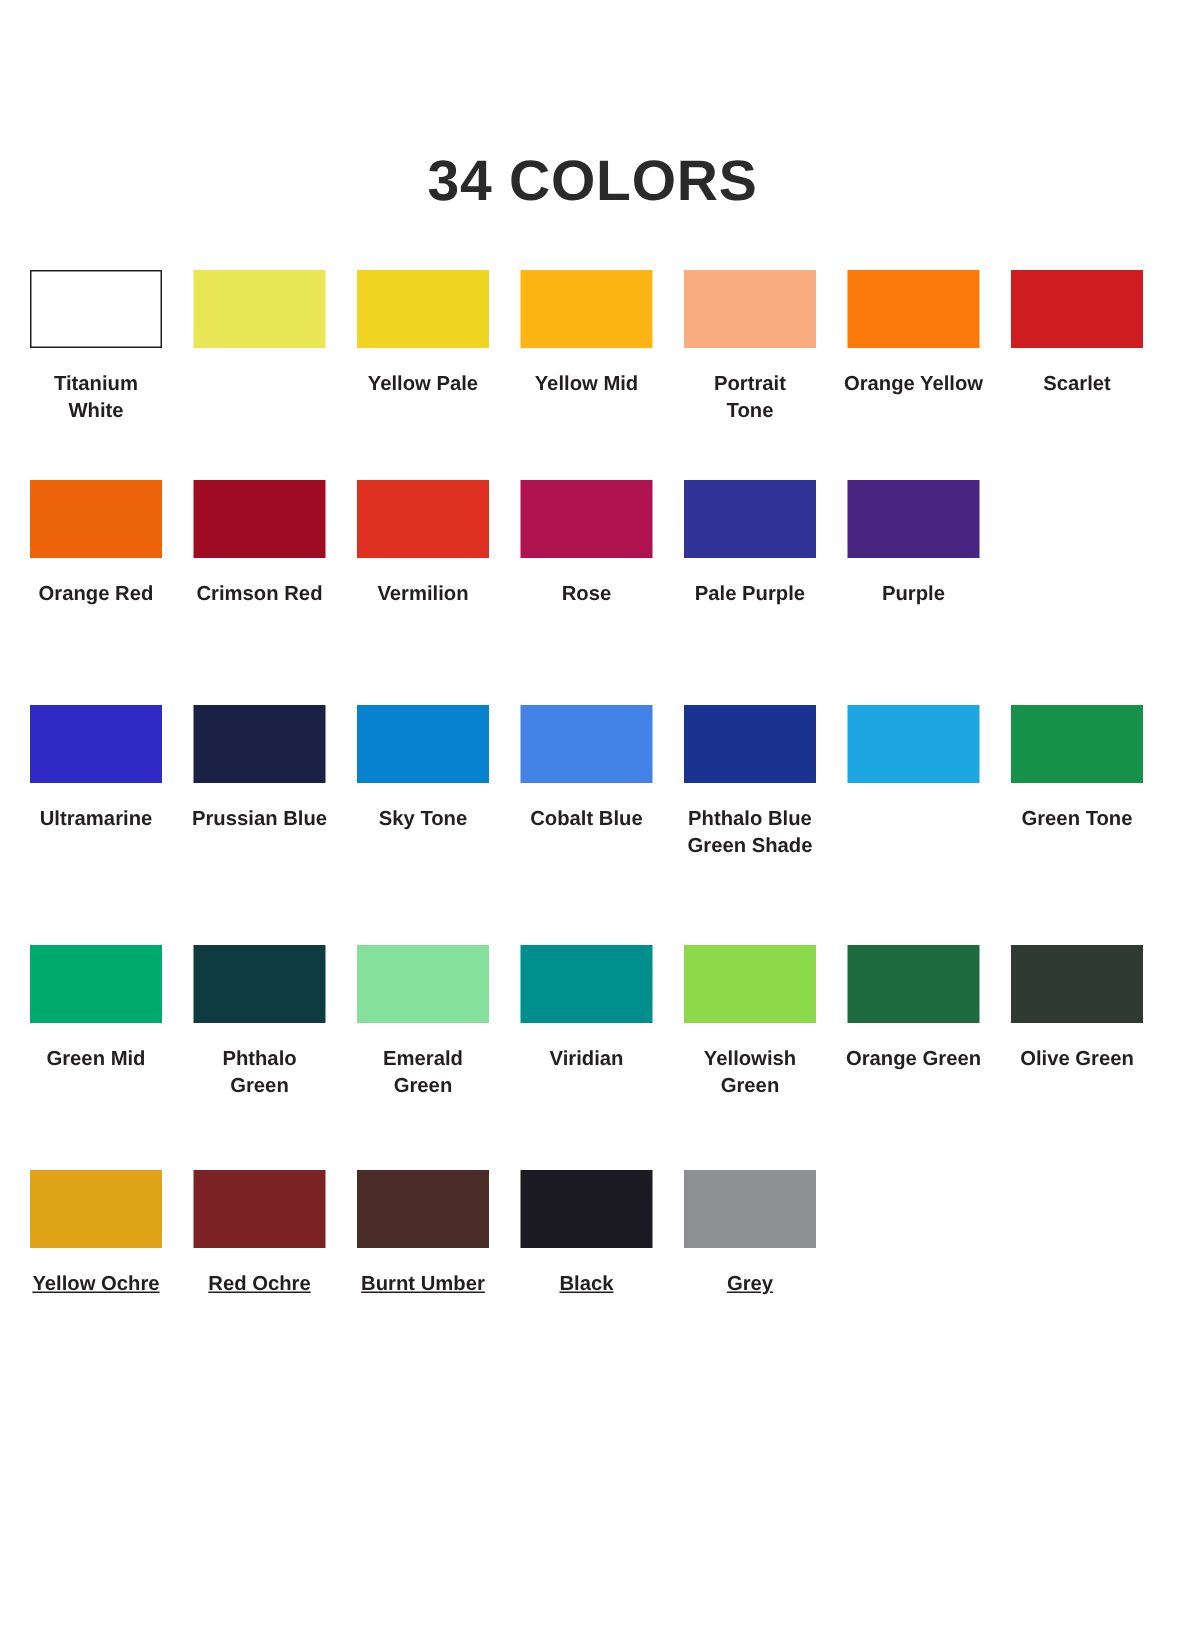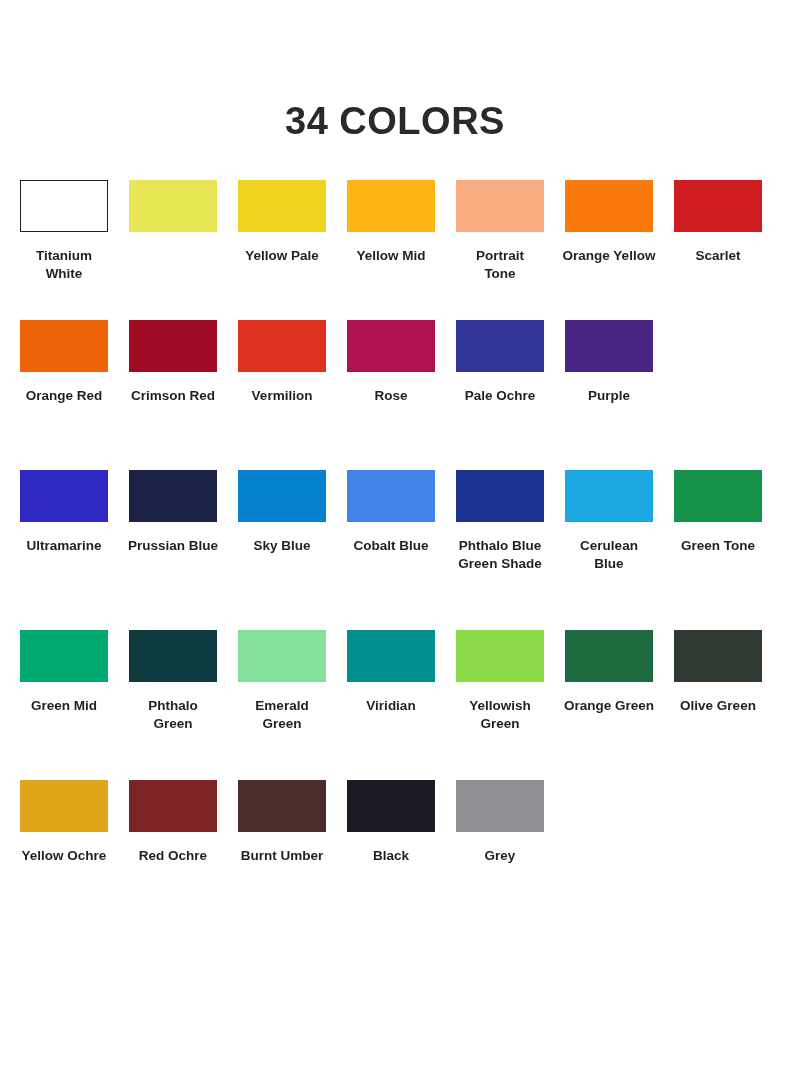--- a/index.html
+++ b/index.html
@@ -43,21 +43,21 @@
   .swatch-row {
     display: flex;
     flex-direction: row;
     align-items: flex-start;
     justify-content: flex-start;
   }
   .row-1 { height: 140px; }
   .row-2 { height: 150px; }
   .row-3 { height: 160px; }
   .row-4 { height: 150px; }
-  .row-5 { height: 120px; }
+  .row-5 { height: 120px; text-decoration: underline; }
 
   .swatch-cell {
     width: 88px;
     margin-right: 21px;
     display: flex;
     flex-direction: column;
     align-items: center;
     flex: 0 0 auto;
   }
   .swatch-chip {
@@ -132,53 +132,51 @@
         <div class="swatch-cell">
           <div class="swatch-chip" style="background-color: rgb(222, 49, 33);"></div>
           <div class="swatch-label">Vermilion</div>
         </div>
         <div class="swatch-cell">
           <div class="swatch-chip" style="background-color: rgb(174, 19, 80);"></div>
           <div class="swatch-label">Rose</div>
         </div>
         <div class="swatch-cell">
           <div class="swatch-chip" style="background-color: rgb(49, 51, 151);"></div>
-          <div class="swatch-label">Pale Ochre</div>
+          <div class="swatch-label">Pale Purple</div>
         </div>
         <div class="swatch-cell">
           <div class="swatch-chip" style="background-color: rgb(71, 37, 128);"></div>
           <div class="swatch-label">Purple</div>
         </div>
       </div>
     <div class="swatch-row row-3">
         <div class="swatch-cell">
           <div class="swatch-chip" style="background-color: rgb(47, 42, 197);"></div>
           <div class="swatch-label">Ultramarine</div>
         </div>
         <div class="swatch-cell">
           <div class="swatch-chip" style="background-color: rgb(27, 33, 68);"></div>
           <div class="swatch-label">Prussian Blue</div>
         </div>
         <div class="swatch-cell">
           <div class="swatch-chip" style="background-color: rgb(7, 130, 206);"></div>
-          <div class="swatch-label">Sky Blue</div>
+          <div class="swatch-label">Sky Tone</div>
         </div>
         <div class="swatch-cell">
           <div class="swatch-chip" style="background-color: rgb(67, 131, 232);"></div>
           <div class="swatch-label">Cobalt Blue</div>
         </div>
         <div class="swatch-cell">
           <div class="swatch-chip" style="background-color: rgb(27, 51, 144);"></div>
           <div class="swatch-label">Phthalo Blue
 Green Shade</div>
         </div>
         <div class="swatch-cell">
           <div class="swatch-chip" style="background-color: rgb(29, 167, 224);"></div>
-          <div class="swatch-label">Cerulean
-Blue</div>
         </div>
         <div class="swatch-cell">
           <div class="swatch-chip" style="background-color: rgb(23, 146, 74);"></div>
           <div class="swatch-label">Green Tone</div>
         </div>
       </div>
     <div class="swatch-row row-4">
         <div class="swatch-cell">
           <div class="swatch-chip" style="background-color: rgb(0, 169, 110);"></div>
           <div class="swatch-label">Green Mid</div>

